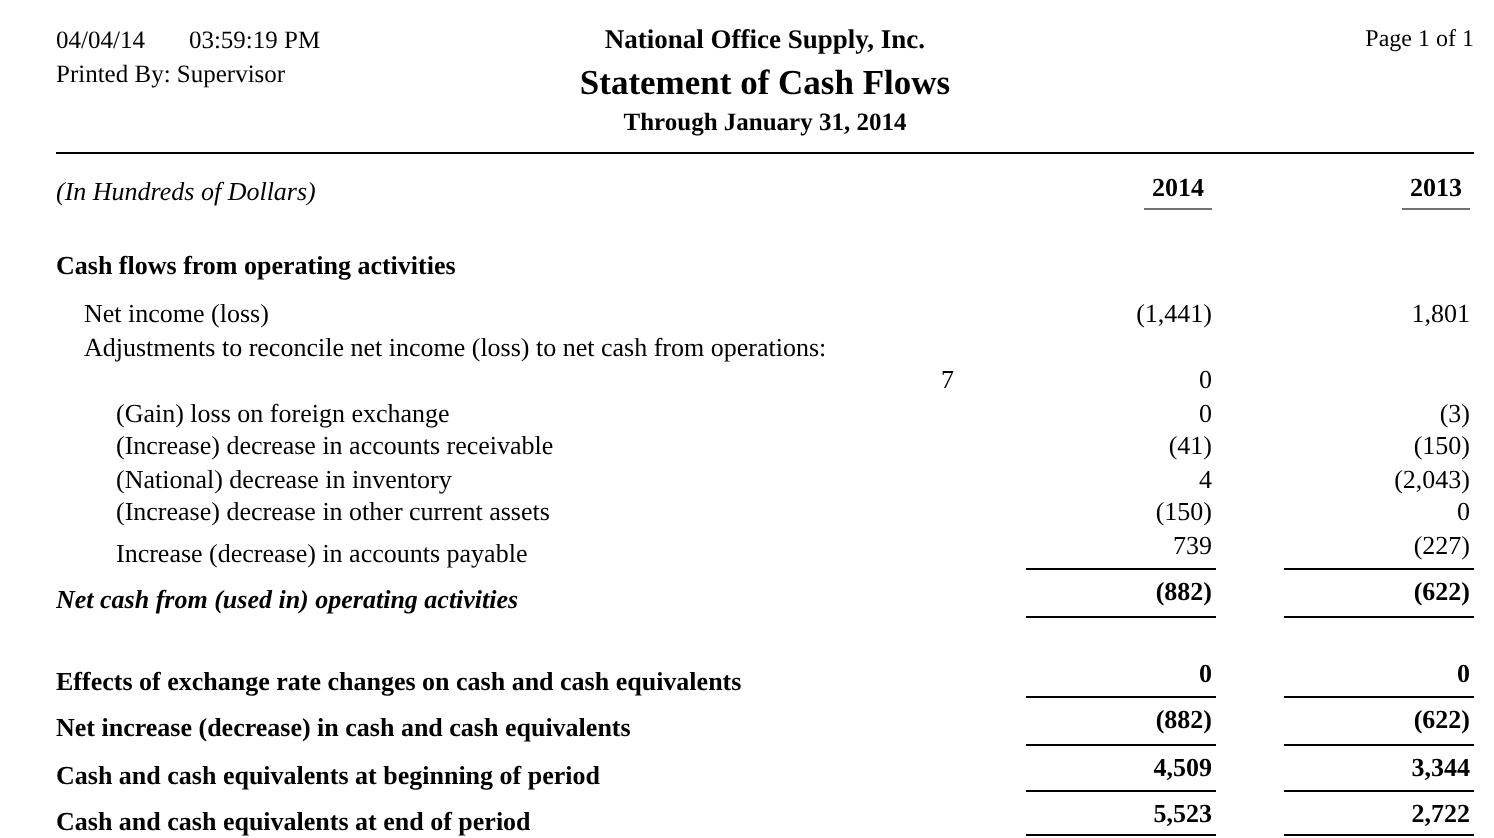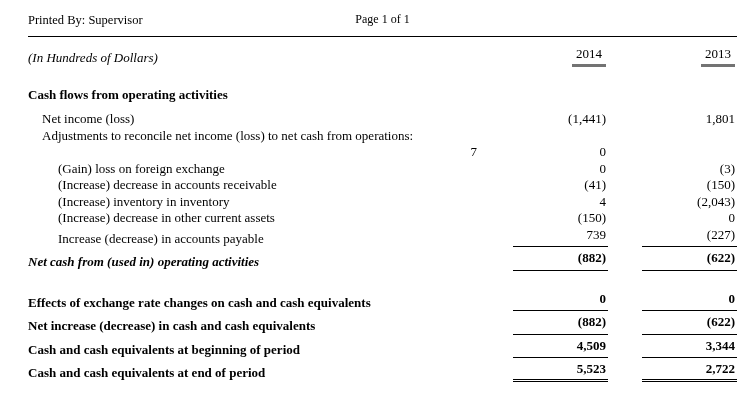--- a/index.html
+++ b/index.html
@@ -19,39 +19,47 @@
   .hdr-right { text-align: right; font-size: 12px; }
   .header-rule { border-bottom: 1px solid #000; margin-top: 7px; }
   
   .row {
     display: grid; grid-template-columns: 1fr 95px 95px; column-gap: 34px;
     font-size: 13px; line-height: 16.5px; align-items: end;
   }
   .label { white-space: nowrap; overflow: hidden; }
   .num { text-align: right; padding-right: 2px; }
   .colhead { margin-top: 9px; margin-bottom: 20px; }
-  .yr { font-weight: normal; border-bottom: 3px solid #737373; padding: 0 4px 1px 4px; display: inline-block; }
+  .yr { font-weight: bold; border-bottom: 1px solid #737373; padding: 0 4px 1px 4px; display: inline-block; }
   .b { font-weight: bold; }
   .i { font-style: italic; }
   .ind1 { padding-left: 14px; }
   .ind2 { padding-left: 30px; }
   .gap-sm { margin-top: 8px; }
   .gap-xs { margin-top: 3px; }
   .gap-lg { margin-top: 20px; }
   .rule-b .num { border-bottom: 1px solid #000; padding-bottom: 3px; }
   .dbl .num { border-bottom: 3px double #000; padding-bottom: 1px; }
 </style>
 </head>
 <body>
 
 <div class="page">
 
   <div class="report-header">
     <div class="hdr-left">
+      <div class="hdr-datetime">
+        <span class="date">04/04/14</span><span class="time">03:59:19 PM</span>
+      </div>
       <div>Printed By: Supervisor</div>
+    </div>
+    <div class="hdr-center">
+      <div class="company">National Office Supply, Inc.</div>
+      <div class="title">Statement of Cash Flows</div>
+      <div class="subtitle">Through January 31, 2014</div>
     </div>
     <div class="hdr-right">
       <div>Page 1 of 1</div>
     </div>
   </div>
 
   <div class="header-rule"></div>
 
   <div class="row colhead">
     <div class="label i">(In Hundreds of Dollars)</div>
@@ -88,21 +96,21 @@
     <div class="num">(3)</div>
   </div>
 
   <div class="row">
     <div class="label ind2">(Increase) decrease in accounts receivable</div>
     <div class="num">(41)</div>
     <div class="num">(150)</div>
   </div>
 
   <div class="row">
-    <div class="label ind2">(Increase) inventory in inventory</div>
+    <div class="label ind2">(National) decrease in inventory</div>
     <div class="num">4</div>
     <div class="num">(2,043)</div>
   </div>
 
   <div class="row">
     <div class="label ind2">(Increase) decrease in other current assets</div>
     <div class="num">(150)</div>
     <div class="num">0</div>
   </div>
 

